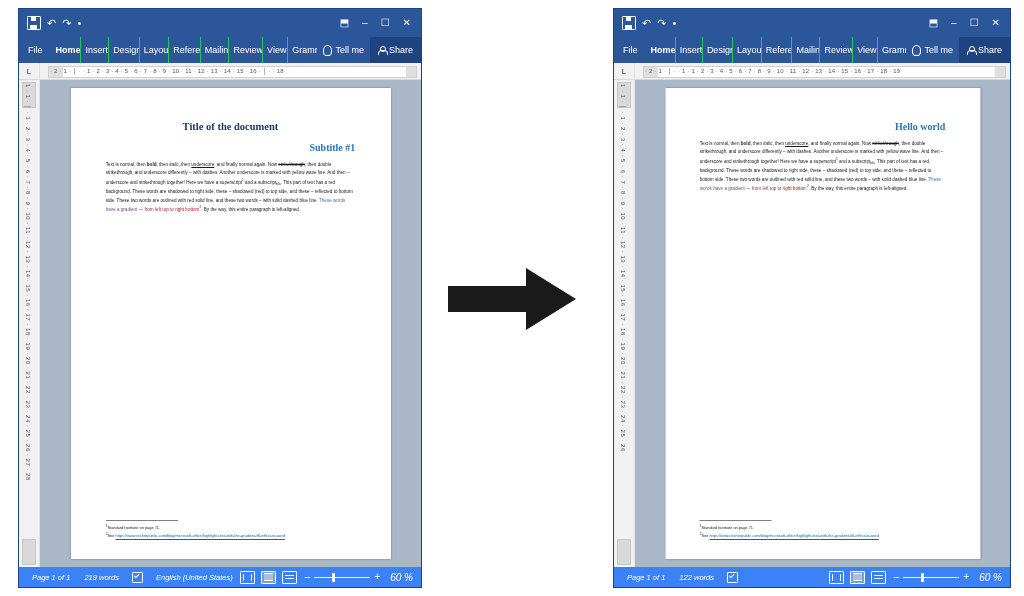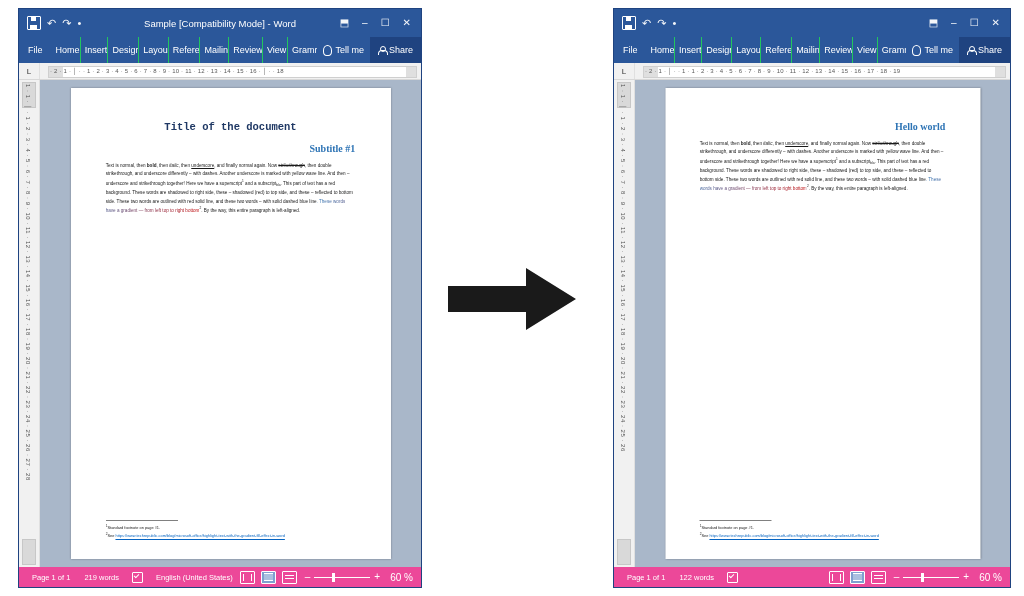--- a/index.html
+++ b/index.html
@@ -120,21 +120,21 @@
   }
   .rb-tab {
     display: flex;
     align-items: center;
     padding: 0 4px;
     border-left: 1px solid #22c55e;
     white-space: nowrap;
     overflow: hidden;
     font-size: 9px;
   }
-  .rb-tab:first-child { border-left: none; }
+  .rb-tab:first-child { border-left: none; font-weight: bold; }
   .rb-tellme {
     display: flex;
     align-items: center;
     gap: 3px;
     padding: 0 6px;
     white-space: nowrap;
   }
   .bulb {
     width: 7px; height: 9px;
     border-radius: 50% 50% 40% 40%;
@@ -286,21 +286,21 @@
   .page-inner {
     position: absolute;
     left: 11%;
     right: 11%;
     top: 7%;
     bottom: 2%;
   }
   .doc-title {
     text-align: center;
     color: #1f3864;
-    font-family: Liberation Mono, monospace;
+    font-family: Liberation Serif, serif;
     font-weight: bold;
     font-size: 10.5px;
     margin: 0 0 10px 0;
   }
   .doc-sub {
     text-align: right;
     color: #2e74b5;
     font-family: "Liberation Serif", serif;
     font-weight: bold;
     font-size: 10px;
@@ -336,28 +336,29 @@
   .fn-line {
     font-size: 3.9px;
     line-height: 1.7;
     color: #1a1a1a;
   }
   .fn-line a { color: #0563c1; text-decoration: underline; word-break: break-all; }
 
   
   .statusbar {
     height: 20px;
-    background: #ec4899;
+    background: #3b82f6;
     color: #ffffff;
     display: flex;
     align-items: center;
     font-size: 7.5px;
     padding: 0 6px;
     flex: 0 0 auto;
     gap: 0;
+    font-style: italic;
   }
   .sb-item { padding: 0 7px; white-space: nowrap; }
   .sb-proof {
     width: 9px; height: 9px;
     border: 1px solid #ffffff;
     border-radius: 1px;
     position: relative;
     display: inline-block;
     margin: 0 6px;
   }
@@ -433,21 +434,20 @@
 
   <div class="word-window win-left">
 
     <div class="titlebar">
       <div class="tb-qat">
         <span class="save-ic"></span>
         <span class="tb-ic">↶</span>
         <span class="tb-ic">↷</span>
         <span class="tb-ic">•</span>
       </div>
-      <div class="tb-title">Sample [Compatibility Mode] - Word</div>
       <div class="tb-right">
         <span class="tb-ic">⬒</span>
         <span class="tb-ic">–</span>
         <span class="tb-ic">☐</span>
         <span class="tb-ic tb-close">✕</span>
       </div>
     </div>
 
     <div class="ribbon">
       <div class="rb-file">File</div>

